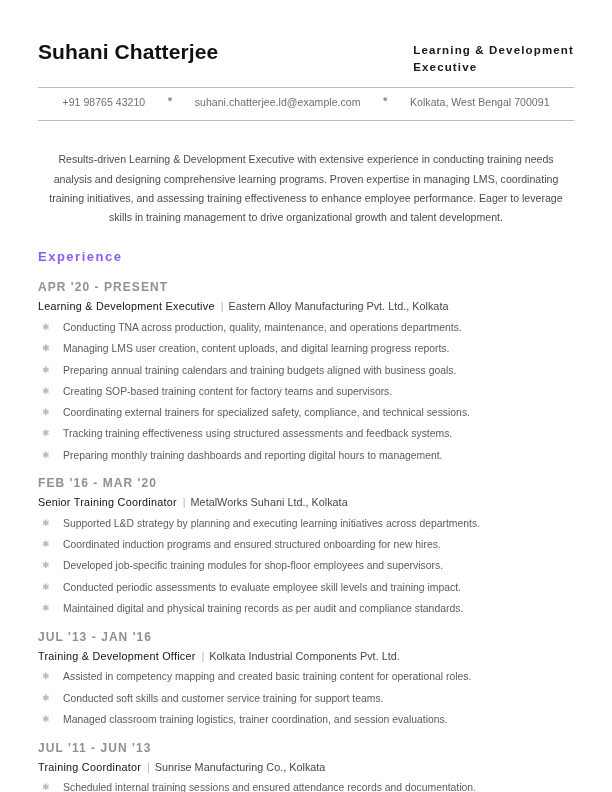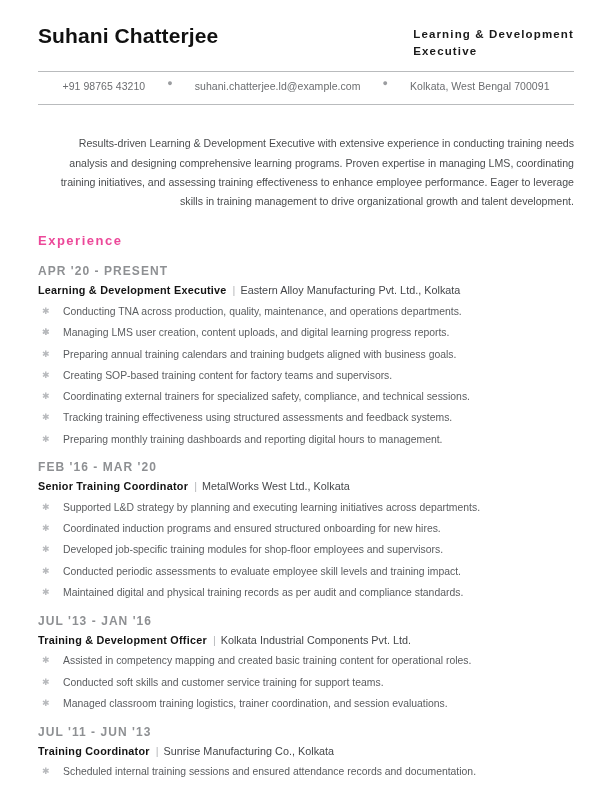--- a/index.html
+++ b/index.html
@@ -11,21 +11,21 @@
     width: 612px;
     height: 792px;
     font-family: "Liberation Sans", sans-serif;
     color: #3d3d3d;
     -webkit-font-smoothing: antialiased;
   }
   .page {
     width: 612px;
     height: 604px;
     box-sizing: border-box;
-    padding: 20px 38px 0 38px;
+    padding: 36px 38px 0 38px;
     position: relative;
     background: #ffffff;
   }
 
   
   .header {
     display: flex;
     align-items: flex-start;
     justify-content: space-between;
     padding-top: 4px;
@@ -76,29 +76,29 @@
     line-height: 1;
     transform: translateY(-1px);
   }
 
   
   .summary {
     margin-top: 29px;
     font-size: 10.6px;
     line-height: 1.82;
     color: #4a4c4e;
-    text-align: right;
+    text-align: center;
   }
 
   
   .section { margin-top: 22px; }
   .section-title {
     font-size: 13px;
     font-weight: bold;
-    color: #ec4899;
+    color: #8b5cf6;
     letter-spacing: 1.5px;
     margin-bottom: 16px;
   }
 
   
   .job { margin-bottom: 13px; }
   .job-dates {
     font-size: 12px;
     font-weight: bold;
     color: #8e9093;
@@ -106,21 +106,21 @@
     text-transform: uppercase;
     margin-bottom: 5px;
   }
   .job-heading {
     font-size: 10.8px;
     color: #3a3c3e;
     margin-bottom: 7px;
     line-height: 1.35;
   }
   .job-title {
-    font-weight: bold;
+    font-weight: normal;
     color: #131313;
     letter-spacing: 0.25px;
   }
   .job-pipe {
     color: #b4b6b8;
     padding: 0 5px 0 6px;
     font-weight: normal;
   }
   .job-company {
     color: #45474a;
@@ -188,21 +188,21 @@
             <li><span class="dot">✱</span><span>Managing LMS user creation, content uploads, and digital learning progress reports.</span></li>
             <li><span class="dot">✱</span><span>Preparing annual training calendars and training budgets aligned with business goals.</span></li>
             <li><span class="dot">✱</span><span>Creating SOP-based training content for factory teams and supervisors.</span></li>
             <li><span class="dot">✱</span><span>Coordinating external trainers for specialized safety, compliance, and technical sessions.</span></li>
             <li><span class="dot">✱</span><span>Tracking training effectiveness using structured assessments and feedback systems.</span></li>
             <li><span class="dot">✱</span><span>Preparing monthly training dashboards and reporting digital hours to management.</span></li>
           </ul>
         </div>
         <div class="job">
           <div class="job-dates">FEB '16 - MAR '20</div>
-          <div class="job-heading"><span class="job-title">Senior Training Coordinator</span><span class="job-pipe">|</span><span class="job-company">MetalWorks West Ltd.,  Kolkata</span></div>
+          <div class="job-heading"><span class="job-title">Senior Training Coordinator</span><span class="job-pipe">|</span><span class="job-company">MetalWorks Suhani Ltd.,  Kolkata</span></div>
           <ul class="bullets">
             <li><span class="dot">✱</span><span>Supported L&amp;D strategy by planning and executing learning initiatives across departments.</span></li>
             <li><span class="dot">✱</span><span>Coordinated induction programs and ensured structured onboarding for new hires.</span></li>
             <li><span class="dot">✱</span><span>Developed job-specific training modules for shop-floor employees and supervisors.</span></li>
             <li><span class="dot">✱</span><span>Conducted periodic assessments to evaluate employee skill levels and training impact.</span></li>
             <li><span class="dot">✱</span><span>Maintained digital and physical training records as per audit and compliance standards.</span></li>
           </ul>
         </div>
         <div class="job">
           <div class="job-dates">JUL '13 - JAN '16</div>

